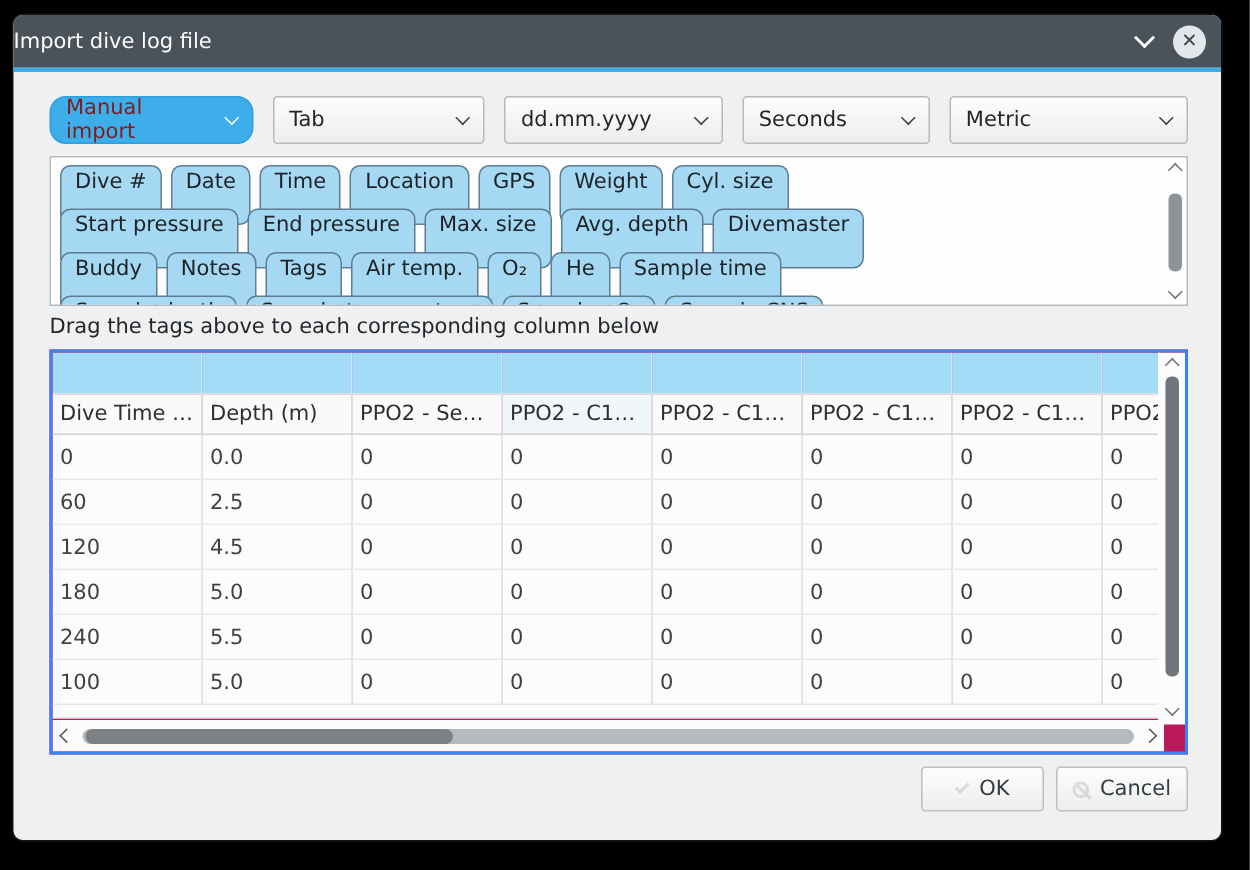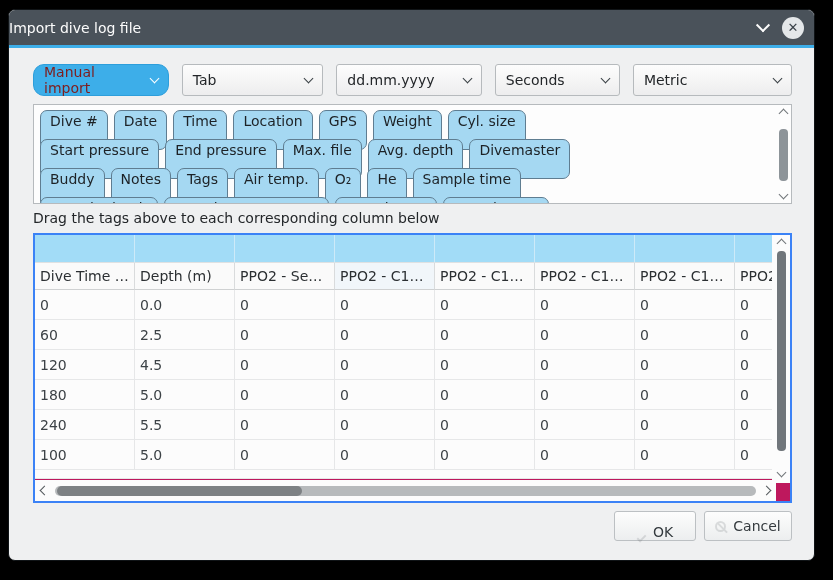--- a/index.html
+++ b/index.html
@@ -60,21 +60,21 @@
     display:flex;align-items:center;padding:0 6px;}
   .h-chev{width:7px;height:7px;border-right:1.7px solid #53585c;border-bottom:1.7px solid #53585c;flex:none;}
   .h-left{transform:rotate(135deg);}
   .h-right{transform:rotate(-45deg);}
   .h-track{flex:1;height:10px;border-radius:5px;background:#b7babc;margin:0 7px;position:relative;}
   .h-thumb{position:absolute;left:2px;top:0;height:10px;width:245px;border-radius:5px;background:#7d8184;cursor:grab;}
   
   .btnrow{margin-top:8px;display:flex;justify-content:flex-end;gap:8px;padding-right:0px;}
   .btn{height:30px;border:1px solid #bcc0c3;border-radius:3px;background:linear-gradient(#fdfdfd,#eceeef);
     font-size:14px;color:#343a3e;display:flex;align-items:center;justify-content:center;gap:7px;cursor:pointer;}
-  .btn-ok{width:82px;align-items:flex-end;}.btn-cancel{width:88px;}
+  .btn-ok{width:82px;}.btn-cancel{width:88px;}
   .ghost-check{width:9px;height:5px;border-left:2px solid #5a6065;border-bottom:2px solid #5a6065;
     transform:rotate(-45deg);opacity:.18;margin-top:-3px;}
   .ghost-cancel{width:11px;height:11px;border:2px solid #5a6065;border-radius:50%;position:relative;opacity:.18;}
   .ghost-cancel:after{content:"";position:absolute;left:-1px;top:4px;width:13px;height:2px;background:#5a6065;transform:rotate(45deg);}
 </style>
 </head>
 <body>
 
 <div class="window">
 
@@ -121,21 +121,21 @@
             <div class="pill">Date</div>
             <div class="pill">Time</div>
             <div class="pill">Location</div>
             <div class="pill">GPS</div>
             <div class="pill">Weight</div>
             <div class="pill">Cyl. size</div>
           </div>
           <div class="tagrow">
             <div class="pill">Start pressure</div>
             <div class="pill">End pressure</div>
-            <div class="pill">Max. file</div>
+            <div class="pill">Max. size</div>
             <div class="pill">Avg. depth</div>
             <div class="pill">Divemaster</div>
           </div>
           <div class="tagrow">
             <div class="pill">Buddy</div>
             <div class="pill">Notes</div>
             <div class="pill">Tags</div>
             <div class="pill">Air temp.</div>
             <div class="pill">O₂</div>
             <div class="pill">He</div>

